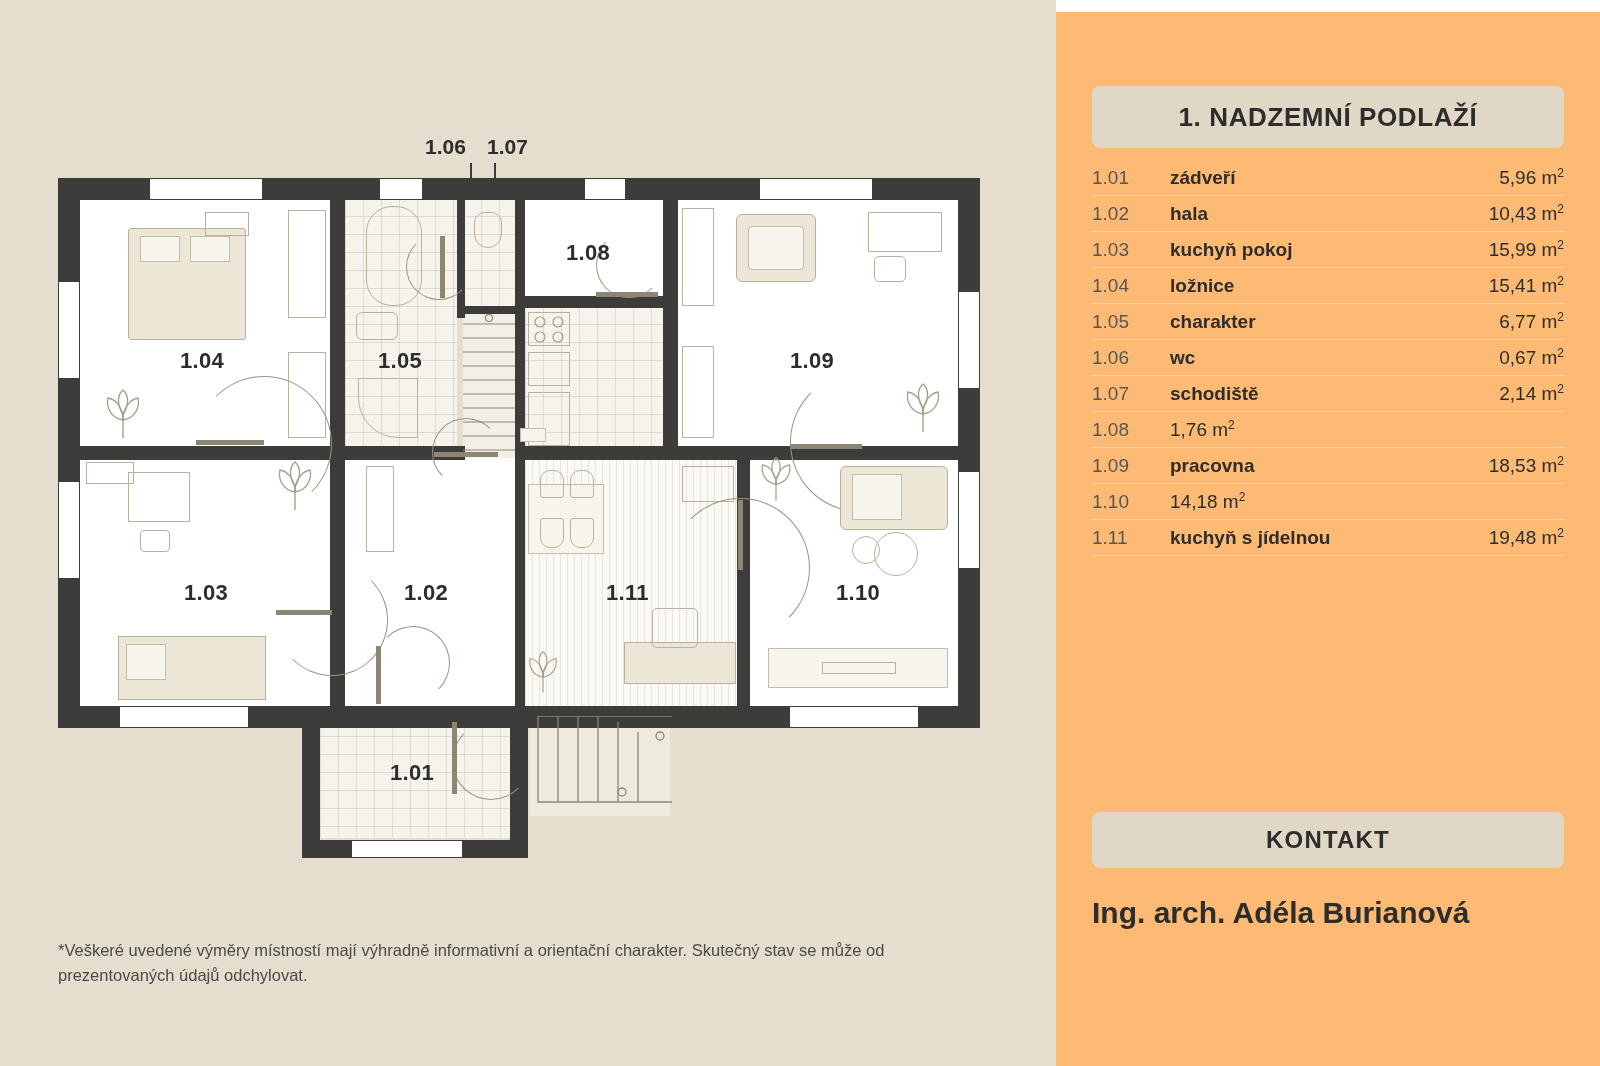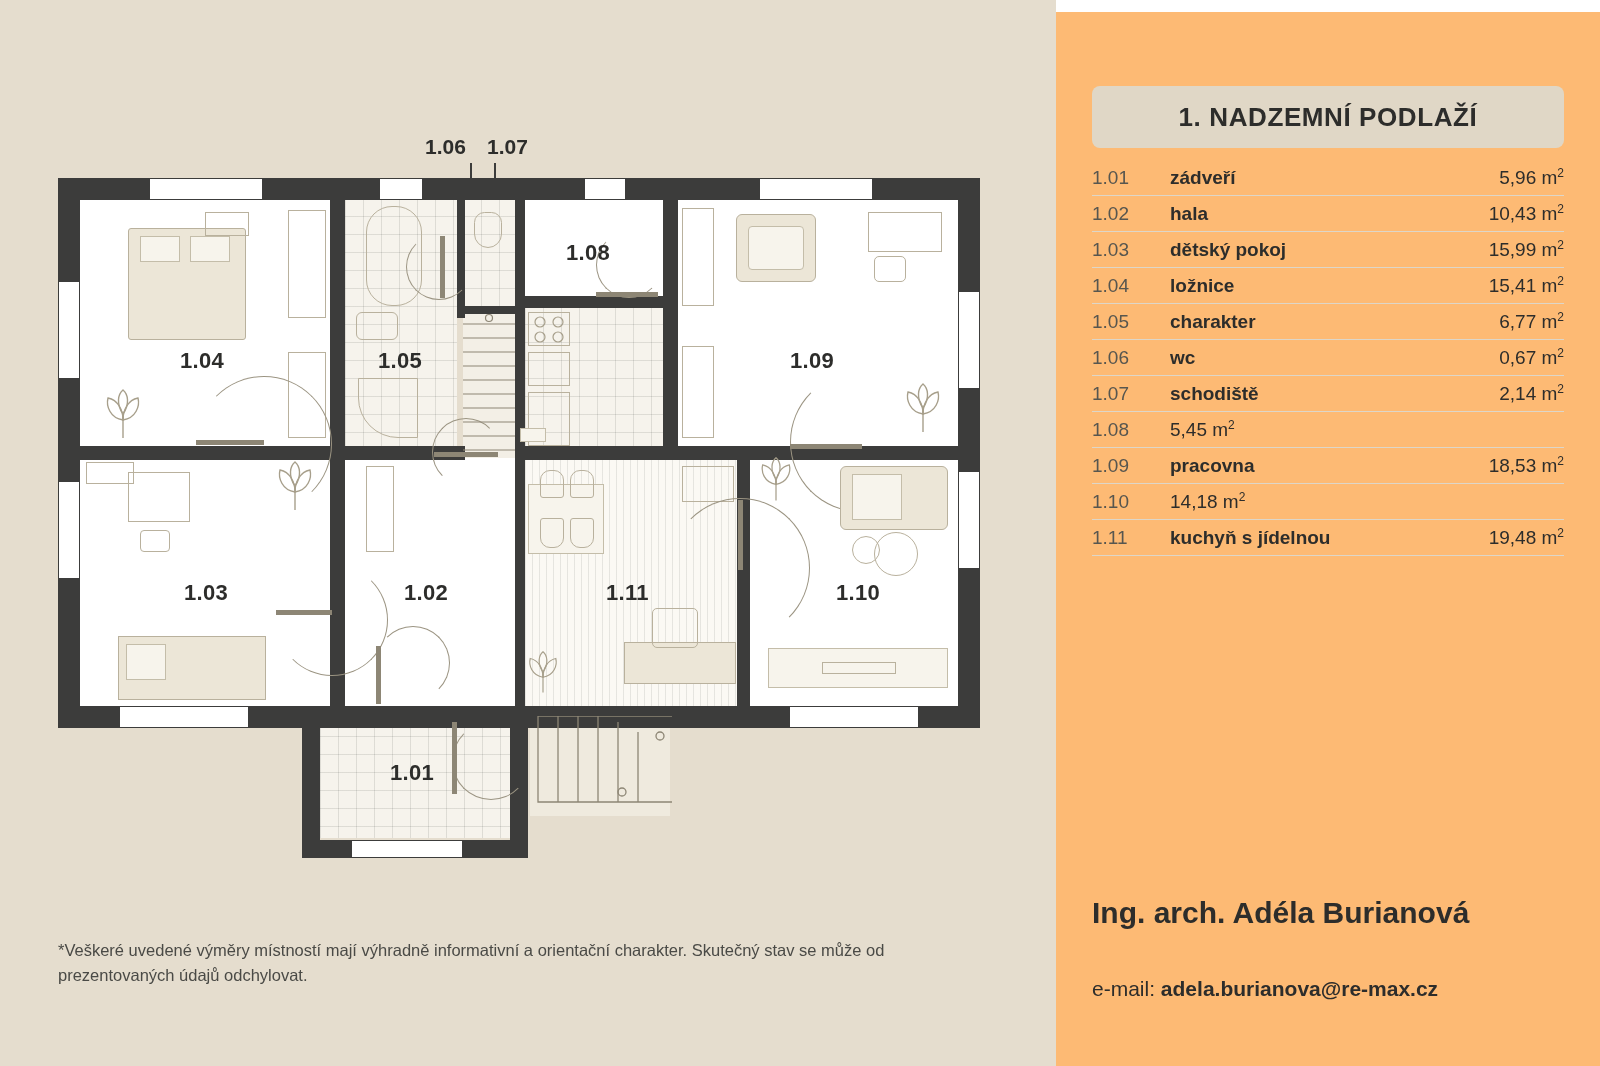--- a/index.html
+++ b/index.html
@@ -366,21 +366,21 @@
         <span class="name">zádveří</span>
         <span class="area"><span>5,96 m</span><sup>2</sup></span>
       </div>
       <div class="legend-row">
         <span class="code">1.02</span>
         <span class="name">hala</span>
         <span class="area"><span>10,43 m</span><sup>2</sup></span>
       </div>
       <div class="legend-row">
         <span class="code">1.03</span>
-        <span class="name">dětský pokoj</span>
+        <span class="name">kuchyň pokoj</span>
         <span class="area"><span>15,99 m</span><sup>2</sup></span>
       </div>
       <div class="legend-row">
         <span class="code">1.04</span>
         <span class="name">ložnice</span>
         <span class="area"><span>15,41 m</span><sup>2</sup></span>
       </div>
       <div class="legend-row">
         <span class="code">1.05</span>
         <span class="name">charakter</span>
@@ -391,38 +391,38 @@
         <span class="name">wc</span>
         <span class="area"><span>0,67 m</span><sup>2</sup></span>
       </div>
       <div class="legend-row">
         <span class="code">1.07</span>
         <span class="name">schodiště</span>
         <span class="area"><span>2,14 m</span><sup>2</sup></span>
       </div>
       <div class="legend-row">
         <span class="code">1.08</span>
-        <span class="area"><span>5,45 m</span><sup>2</sup></span>
+        <span class="area"><span>1,76 m</span><sup>2</sup></span>
       </div>
       <div class="legend-row">
         <span class="code">1.09</span>
         <span class="name">pracovna</span>
         <span class="area"><span>18,53 m</span><sup>2</sup></span>
       </div>
       <div class="legend-row">
         <span class="code">1.10</span>
         <span class="area"><span>14,18 m</span><sup>2</sup></span>
       </div>
       <div class="legend-row">
         <span class="code">1.11</span>
         <span class="name">kuchyň s jídelnou</span>
         <span class="area"><span>19,48 m</span><sup>2</sup></span>
       </div>
     </div>
 
+    <div class="contact-bar">
+      <span>KONTAKT</span>
+    </div>
 
     <div class="contact-name">Ing. arch. Adéla Burianová</div>
 
-    <div class="contact-line l2">
-      <span>e-mail: </span><b>adela.burianova@re-max.cz</b>
-    </div>
   </div>
 </div>
 
 </body></html>

